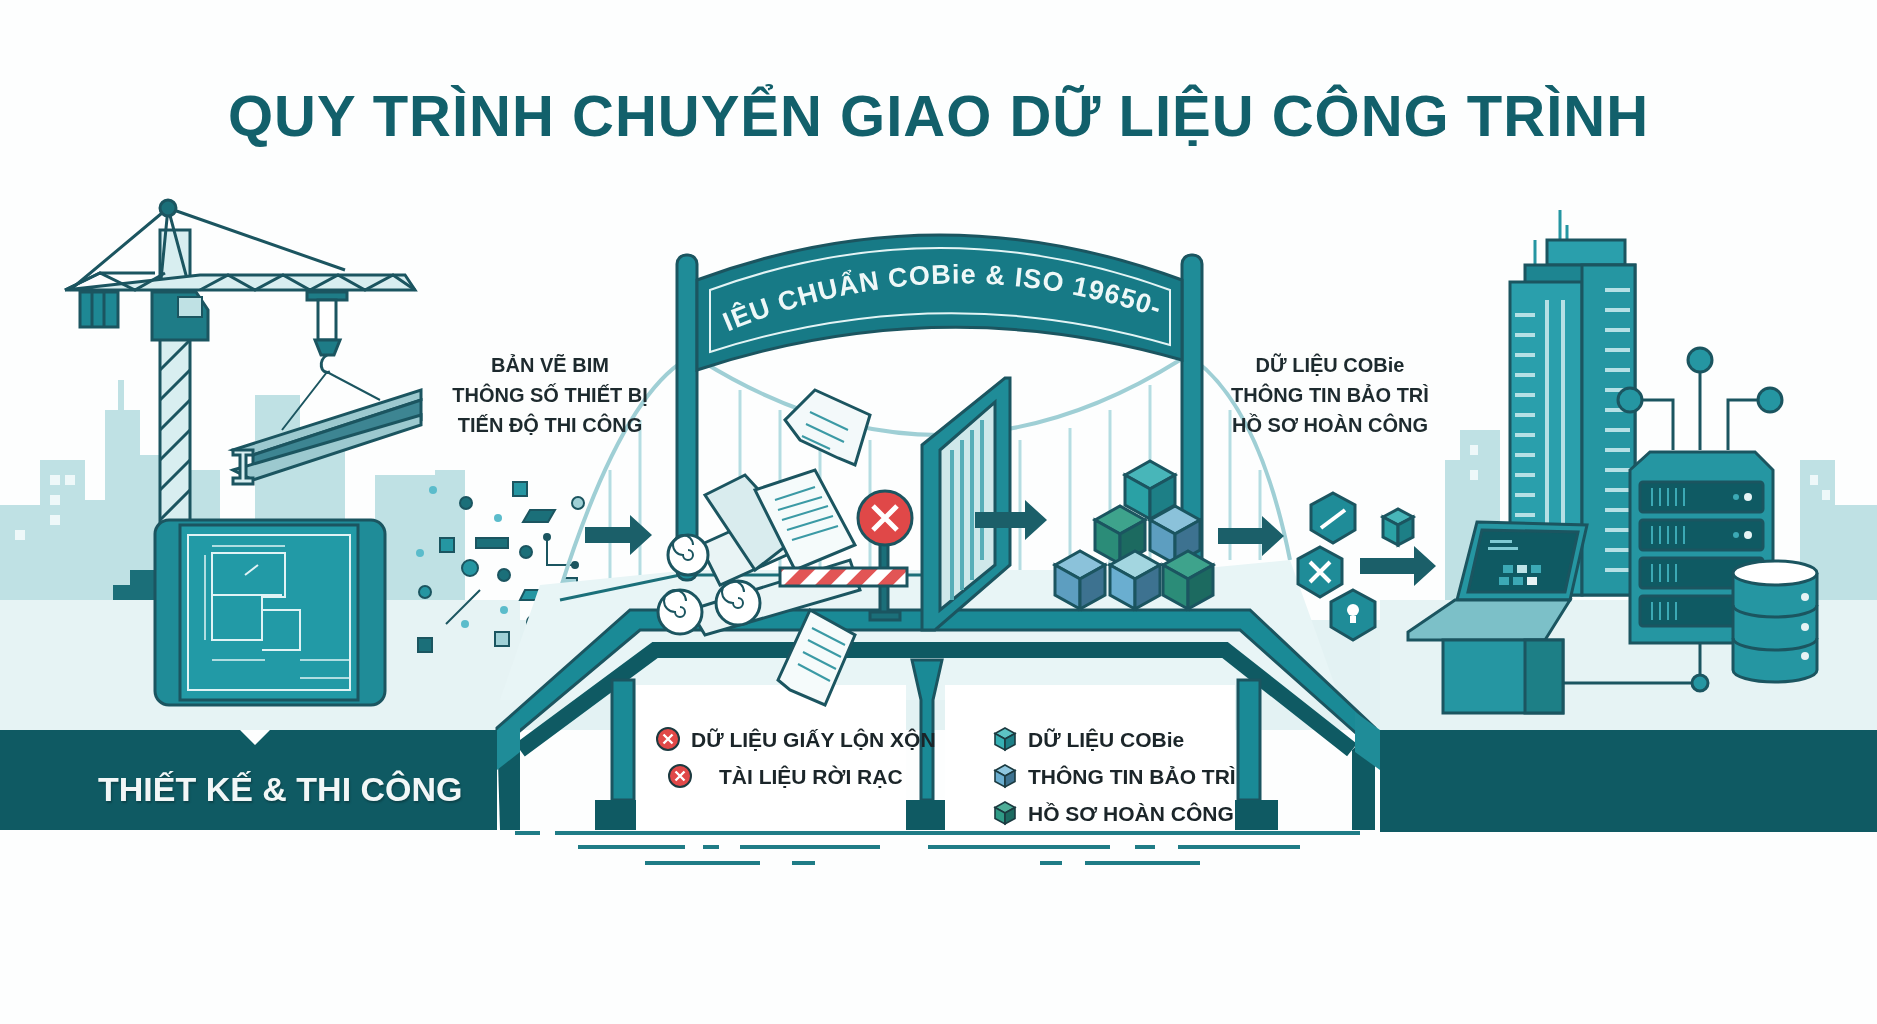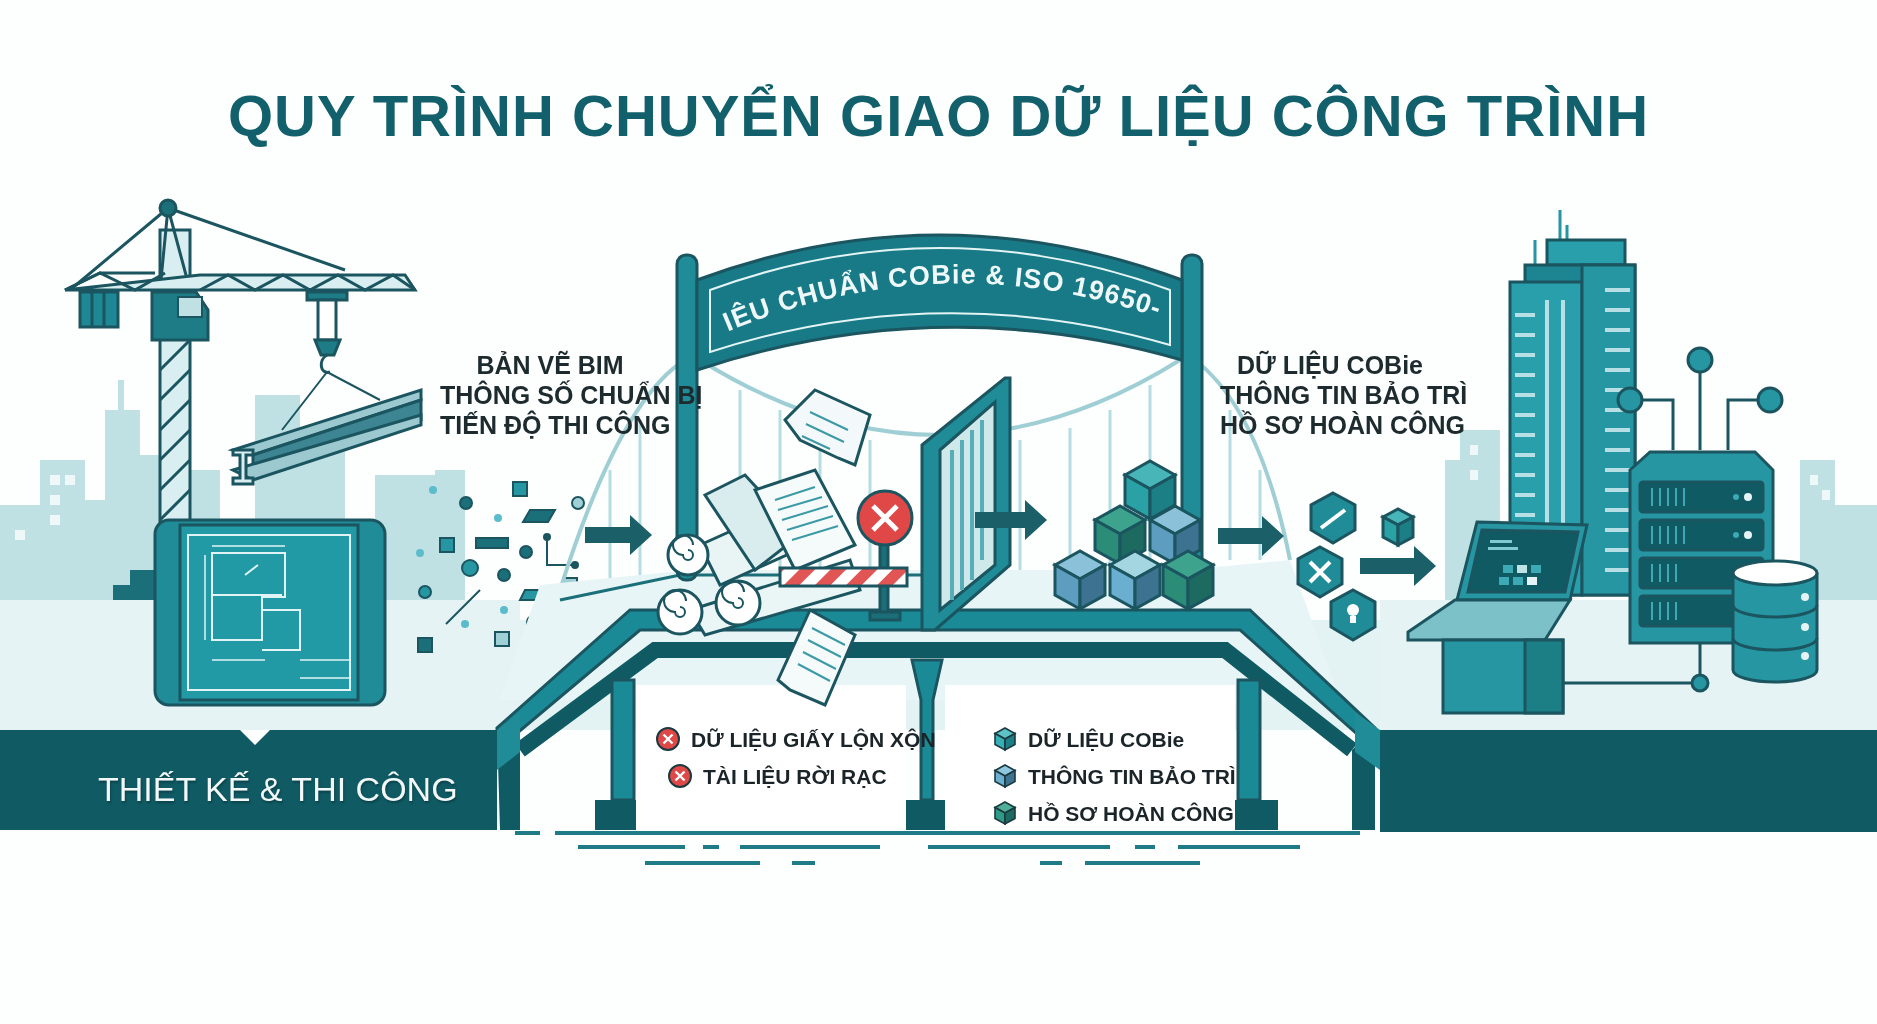--- a/index.html
+++ b/index.html
@@ -2,24 +2,24 @@
 <html><head>
 <meta charset="utf-8">
 <style>
   html, body { margin: 0; padding: 0; background: #fdfefe; }
   body { width: 1877px; height: 1024px; position: relative; overflow: hidden;
          font-family: "Liberation Sans", "DejaVu Sans", sans-serif; }
   .stage { position: absolute; left: 0; top: 0; width: 1877px; height: 1024px; }
   svg.art { position: absolute; left: 0; top: 0; }
   .title { position: absolute; left: 0; top: 82px; width: 1877px; text-align: center;
            font-size: 58px; font-weight: bold; color: #12606b; letter-spacing: 1px; }
-  .flow-label { position: absolute; font-size: 25px; font-weight: bold; color: #1d2a2e;
+  .flow-label { position: absolute; font-size: 20px; font-weight: bold; color: #1d2a2e;
                 text-align: center; line-height: 30px; }
   .flow-label div { white-space: nowrap; }
-  .stage-label { position: absolute; font-size: 34px; font-weight: normal; color: #f2f7f7;
+  .stage-label { position: absolute; font-size: 34px; font-weight: bold; color: #f2f7f7;
                  text-shadow: 1px 2px 2px rgba(0,0,0,0.25); white-space: nowrap; }
   .legend { position: absolute; font-size: 21px; font-weight: bold; color: #1b2529; }
   .legend-item { display: flex; align-items: flex-end; height: 37px; white-space: nowrap; }
   .legend-item .ico { width: 26px; height: 26px; margin-right: 10px; flex: 0 0 auto; }
 </style>
 </head>
 <body>
 
 <div class="stage">
 
@@ -356,41 +356,41 @@
 
     <text font-family="Liberation Sans, DejaVu Sans, sans-serif" font-size="27" font-weight="bold" fill="#eef8f8" letter-spacing="1">
       <textPath href="#bannerPath" startOffset="50%" text-anchor="middle" id="bannerTextPath">TIÊU CHUẨN COBie &amp; ISO 19650-2</textPath>
     </text>
   </svg>
 
   <div class="title">QUY TRÌNH CHUYỂN GIAO DỮ LIỆU CÔNG TRÌNH</div>
 
   <div class="flow-label" style="left:440px; top:350px; width:220px;">
     <div>BẢN VẼ BIM</div>
-    <div>THÔNG SỐ CHUẨN BỊ</div>
+    <div>THÔNG SỐ THIẾT BỊ</div>
     <div>TIẾN ĐỘ THI CÔNG</div>
   </div>
 
   <div class="flow-label" style="left:1220px; top:350px; width:220px;">
     <div>DỮ LIỆU COBie</div>
     <div>THÔNG TIN BẢO TRÌ</div>
     <div>HỒ SƠ HOÀN CÔNG</div>
   </div>
 
   <div class="stage-label" style="left:98px; top:770px;">THIẾT KẾ &amp; THI CÔNG</div>
 
   <div class="legend" style="left:655px; top:715px;">
     <div class="legend-item">
       <svg class="ico" viewBox="0 0 26 26">
         <circle cx="13" cy="13" r="11" fill="#e04848" stroke="#1b3a40" stroke-width="2"></circle>
         <path d="M8.5 8.5 L17.5 17.5 M17.5 8.5 L8.5 17.5" stroke="#fff" stroke-width="2.4"></path>
       </svg>
       <span>DỮ LIỆU GIẤY LỘN XỘN</span>
     </div>
-    <div class="legend-item" style="margin-left:12px;">
+    <div class="legend-item" style="margin-left:12px;gap:16px;">
       <svg class="ico" viewBox="0 0 26 26">
         <circle cx="13" cy="13" r="11" fill="#e04848" stroke="#1b3a40" stroke-width="2"></circle>
         <path d="M8.5 8.5 L17.5 17.5 M17.5 8.5 L8.5 17.5" stroke="#fff" stroke-width="2.4"></path>
       </svg>
       <span>TÀI LIỆU RỜI RẠC</span>
     </div>
   </div>
 
   <div class="legend" style="left:992px; top:715px;">
     <div class="legend-item">

